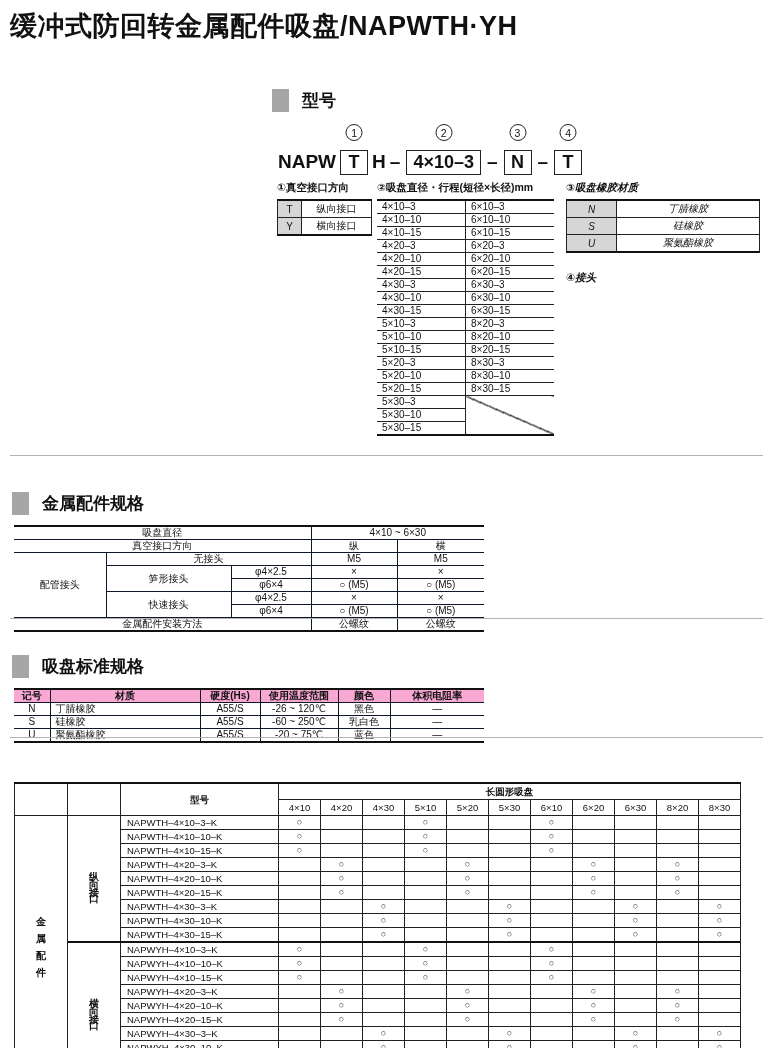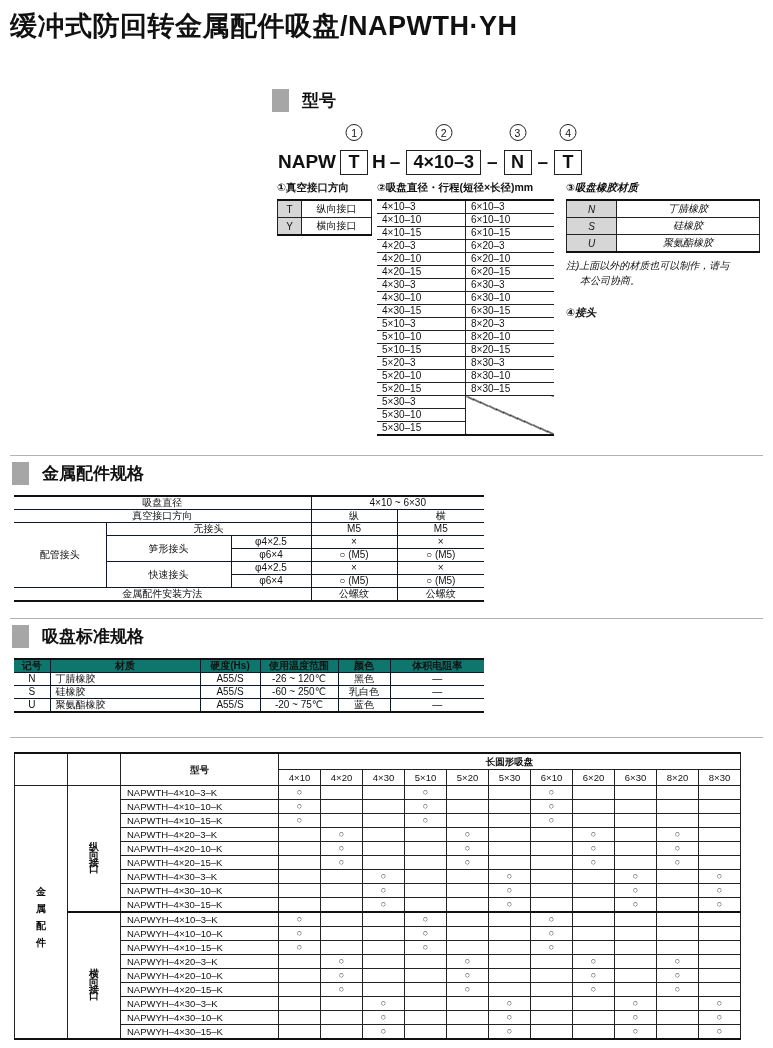--- a/index.html
+++ b/index.html
@@ -47,26 +47,26 @@
       transparent calc(50% - .7px), #333 calc(50% - .7px),
       #333 calc(50% + .7px), transparent calc(50% + .7px));}
 
   .note{font-size:10px;line-height:1.45;margin-top:6px;}
   .note .n2{padding-left:14px;}
   #t4wrap{margin-top:18px;}
 
   
   .section{position:absolute;left:0;width:773px;}
   #sec2{top:455px;} #sec3{top:618px;} #sec4{top:737px;}
-  .sec-body{padding:6px 0 0 12px;}
+  .sec-body{padding:6px 0 0 12px;margin-top:30px;}
   .spec{margin:10px 0 0 2px;border-top:2px solid #111;border-bottom:2px solid #111;font-size:10px;}
   .spec td,.spec th{border:1px solid #0f172a;text-align:center;height:12px;line-height:12px;padding:0 3px;font-weight:normal;}
   .spec td:first-child,.spec th:first-child{border-left:none;}
   .spec td:last-child,.spec th:last-child{border-right:none;}
-  #pad-spec th{background:#0f766e;font-weight:bold;}
+  #pad-spec th{background:#f9a8d4;font-weight:bold;}
   #pad-spec td.al{text-align:left;padding-left:5px;}
 
   
   #map{margin:8px 0 0 2px;border-top:2px solid #111;border-bottom:2px solid #111;font-size:9.5px;}
   #map th,#map td{border:1px solid #222;text-align:center;padding:0;height:13px;line-height:13px;font-weight:normal;}
   #map th{height:15px;line-height:15px;}
   #map .bold{font-weight:bold;}
   #map td.model{text-align:left;padding-left:6px;white-space:nowrap;}
   #map td.mark{font-size:9px;color:#333;}
   #map .vlab{writing-mode:vertical-rl;text-orientation:upright;font-size:10px;font-weight:bold;letter-spacing:8px;padding:0;}
@@ -222,24 +222,20 @@
           <tr>
             <td class="gcell">S</td>
             <td>硅橡胶</td>
           </tr>
           <tr>
             <td class="gcell">U</td>
             <td>聚氨酯橡胶</td>
           </tr>
         </tbody>
     </table>
-    <div class="note">
-      <div class="n1">注)上面以外的材质也可以制作，请与</div>
-      <div class="n2">本公司协商。</div>
-    </div>
     <div id="t4wrap">
       <div class="t-title">④接头</div>
     </div>
   </div>
 </div>
 
 <div class="section" id="sec2">
   <div class="divider"></div>
   <div class="sec-body">
     <div class="sec-head">

